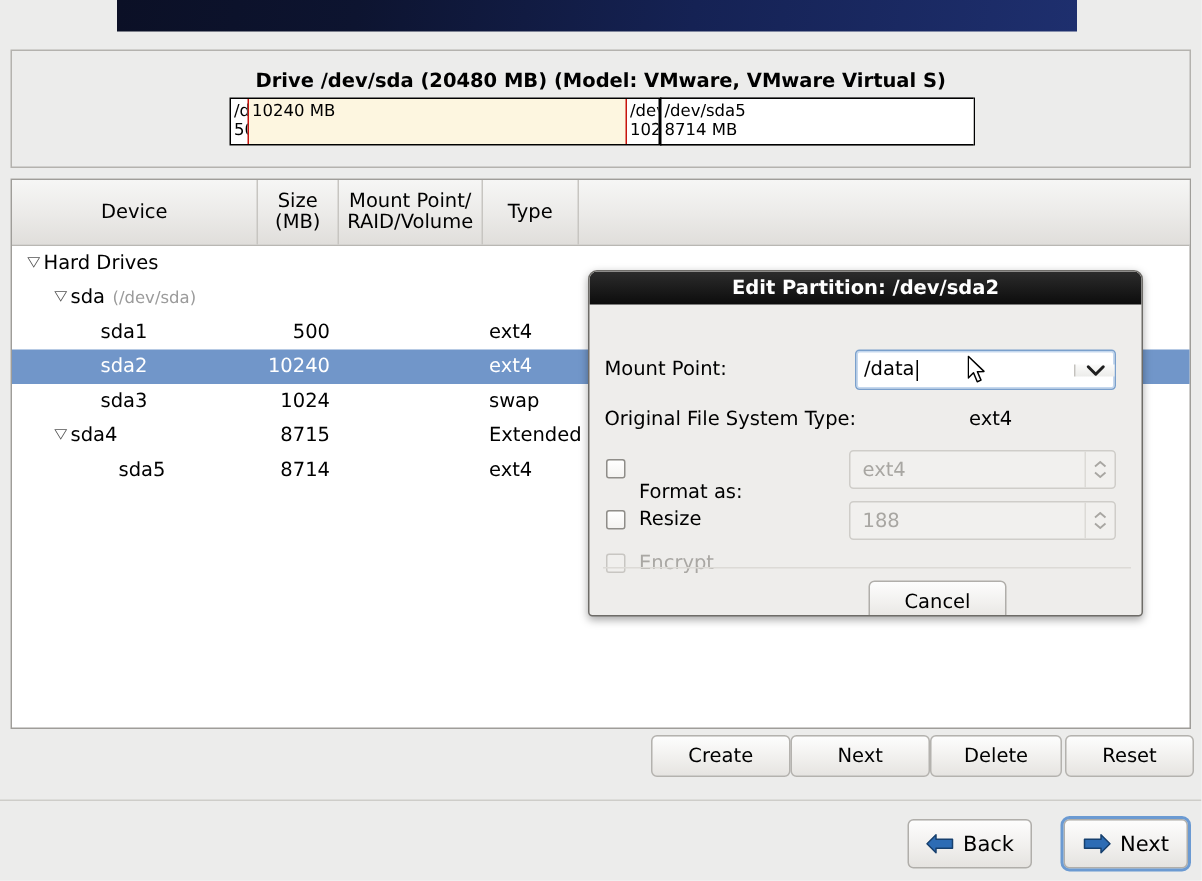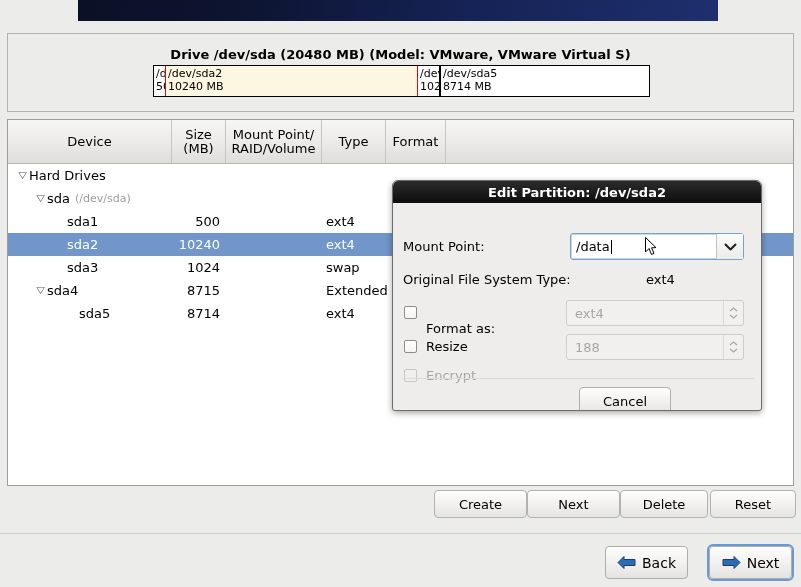--- a/index.html
+++ b/index.html
@@ -157,20 +157,21 @@
   .lbl { position:absolute; font-size:13px; color:#000; }
   .lbl.dim { color:#a9a7a3; }
 
   .combo {
     position: absolute; left: 177px; top: 30px; width: 174px; height: 27px;
     display: flex;
     border: 1px solid #7aa0cc;
     border-radius: 3px;
     background: #fff;
     box-shadow: 0 0 0 1px #c5d8ee inset;
+    align-items: center;
   }
   .combo .val {
     flex: 1; display:flex; align-items:center; padding-left: 5px;
     font-size: 13px; position: relative;
   }
   .caret-blink {
     display:inline-block; width:1px; height:14px; background:#000; margin-left:1px;
   }
   .combo .drop {
     width: 27px; border-left: 1px solid #c4c2be;
@@ -225,21 +226,20 @@
   <div class="banner"></div>
 
   <div class="drive-panel">
     <div class="drive-title">Drive /dev/sda (20480 MB) (Model: VMware, VMware Virtual S)</div>
     <div class="drive-bar">
       <div class="seg seg-a">
         <span class="l1">/d</span>
         <span class="l2">50</span>
       </div>
       <div class="seg seg-b">
-        <span class="l1">/dev/sda2</span>
         <span class="l2">10240 MB</span>
       </div>
       <div class="seg seg-c">
         <span class="l1">/dev</span>
         <span class="l2">102</span>
       </div>
       <div class="seg seg-d">
         <span class="l1">/dev/sda5</span>
         <span class="l2">8714 MB</span>
       </div>
@@ -258,23 +258,20 @@
         </span>
       </div>
       <div class="th th-mount">
         <span>
           <span style="display:block">Mount Point/</span>
           <span style="display:block">RAID/Volume</span>
         </span>
       </div>
       <div class="th th-type">
         <span>Type</span>
-      </div>
-      <div class="th th-format">
-        <span>Format</span>
       </div>
       <div class="th th-rest"></div>
     </div>
     <div id="tbody">
         <div class="trow">
           <div class="c-device" style="padding-left: 8px;">
             <span class="tri">▽</span>
             <span class="devname">Hard Drives</span>
           </div>
           <div class="c-size"></div>

